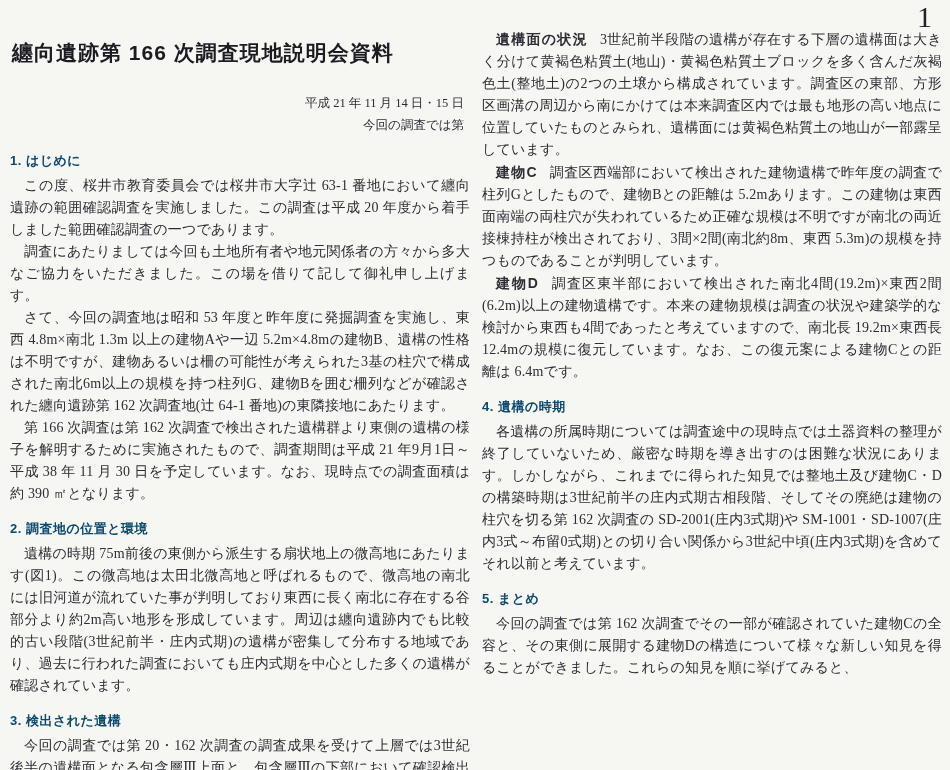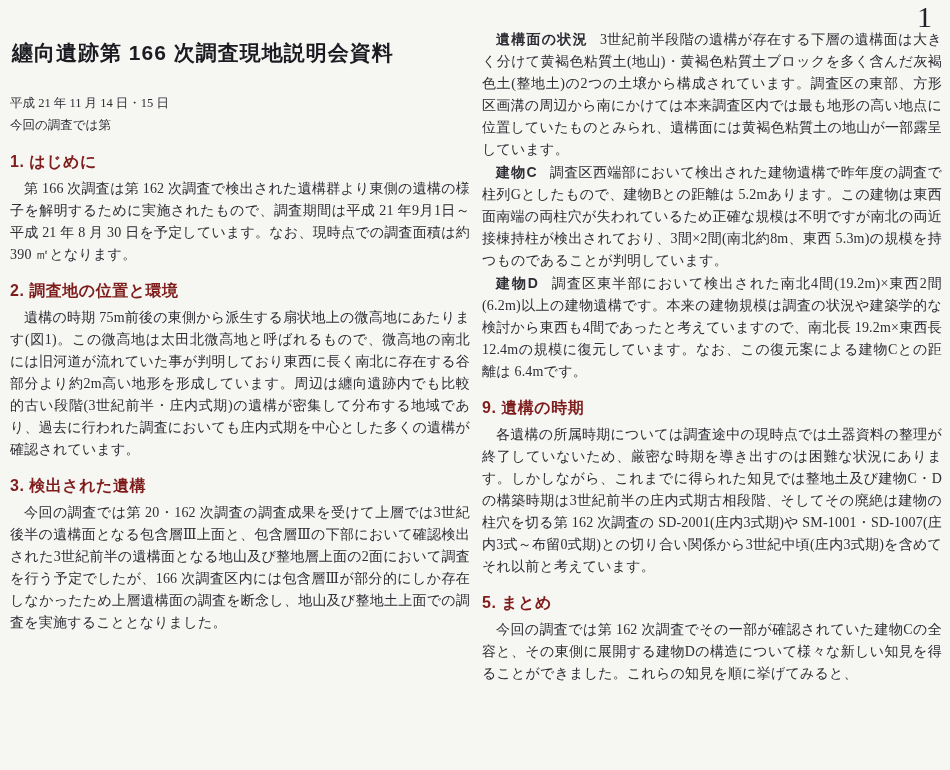--- a/index.html
+++ b/index.html
@@ -19,32 +19,32 @@
   .doc-title {
     margin:16px 0 26px 2px;
     font-family:"Liberation Sans","DejaVu Sans",sans-serif;
     font-weight:bold;
     font-size:21px;
     letter-spacing:1px;
     color:#1b1b22;
     line-height:1.25;
   }
   .date-block {
-    text-align:left;
+    text-align:right;
     font-size:12.5px;
     line-height:22px;
-    margin:0 16px 16px 0;
+    margin:0 6px 16px 0;
     color:#2d2d35;
   }
   .sec-heading {
     margin:15px 0 5px 0;
     font-family:"Liberation Sans","DejaVu Sans",sans-serif;
     font-weight:600;
-    font-size:16px;
-    color:#7f1d1d;
+    font-size:13px;
+    color:#0c4a6e;
     letter-spacing:0.5px;
   }
   .body-para {
     margin:0;
     font-size:14px;
     line-height:22px;
     text-align:justify;
     text-indent:1em;
     letter-spacing:0.2px;
   }
@@ -71,21 +71,24 @@
 
   <div class="col col-left">
     <h1 class="doc-title">纏向遺跡第 166 次調査現地説明会資料</h1>
 
     <div class="date-block">
       <div>平成 21 年 11 月 14 日・15 日</div>
       <div>今回の調査では第</div>
     </div>
 
     <h2 class="sec-heading">1. はじめに</h2>
-    <p class="body-para">第 166 次調査は第 162 次調査で検出された遺構群より東側の遺構の様子を解明するために実施されたもので、調査期間は平成 21 年9月1日～平成 21 年 8 月 30 日を予定しています。なお、現時点での調査面積は約 390 ㎡となります。</p>
+    <p class="body-para">この度、桜井市教育委員会では桜井市大字辻 63-1 番地において纏向遺跡の範囲確認調査を実施しました。この調査は平成 20 年度から着手しました範囲確認調査の一つであります。</p>
+    <p class="body-para">調査にあたりましては今回も土地所有者や地元関係者の方々から多大なご協力をいただきました。この場を借りて記して御礼申し上げます。</p>
+    <p class="body-para">さて、今回の調査地は昭和 53 年度と昨年度に発掘調査を実施し、東西 4.8m×南北 1.3m 以上の建物Aや一辺 5.2m×4.8mの建物B、遺構の性格は不明ですが、建物あるいは柵の可能性が考えられた3基の柱穴で構成された南北6m以上の規模を持つ柱列G、建物Bを囲む柵列などが確認された纏向遺跡第 162 次調査地(辻 64-1 番地)の東隣接地にあたります。</p>
+    <p class="body-para">第 166 次調査は第 162 次調査で検出された遺構群より東側の遺構の様子を解明するために実施されたもので、調査期間は平成 21 年9月1日～平成 38 年 11 月 30 日を予定しています。なお、現時点での調査面積は約 390 ㎡となります。</p>
 
     <h2 class="sec-heading">2. 調査地の位置と環境</h2>
     <p class="body-para">遺構の時期 75m前後の東側から派生する扇状地上の微高地にあたります(図1)。この微高地は太田北微高地と呼ばれるもので、微高地の南北には旧河道が流れていた事が判明しており東西に長く南北に存在する谷部分より約2m高い地形を形成しています。周辺は纏向遺跡内でも比較的古い段階(3世紀前半・庄内式期)の遺構が密集して分布する地域であり、過去に行われた調査においても庄内式期を中心とした多くの遺構が確認されています。</p>
 
     <h2 class="sec-heading">3. 検出された遺構</h2>
     <p class="body-para">今回の調査では第 20・162 次調査の調査成果を受けて上層では3世紀後半の遺構面となる包含層Ⅲ上面と、包含層Ⅲの下部において確認検出された3世紀前半の遺構面となる地山及び整地層上面の2面において調査を行う予定でしたが、166 次調査区内には包含層Ⅲが部分的にしか存在しなかったため上層遺構面の調査を断念し、地山及び整地土上面での調査を実施することとなりました。</p>
 
   </div>
 
   <div class="col col-right">
@@ -96,21 +99,21 @@
 
     <p class="body-para">
       <strong class="para-label">建物C</strong><span>調査区西端部において検出された建物遺構で昨年度の調査で柱列Gとしたもので、建物Bとの距離は 5.2mあります。この建物は東西面南端の両柱穴が失われているため正確な規模は不明ですが南北の両近接棟持柱が検出されており、3間×2間(南北約8m、東西 5.3m)の規模を持つものであることが判明しています。</span>
     </p>
 
     <p class="body-para">
       <strong class="para-label">建物D</strong><span>調査区東半部において検出された南北4間(19.2m)×東西2間(6.2m)以上の建物遺構です。本来の建物規模は調査の状況や建築学的な検討から東西も4間であったと考えていますので、南北長 19.2m×東西長 12.4mの規模に復元しています。なお、この復元案による建物Cとの距離は 6.4mです。</span>
     </p>
 
 
-    <h2 class="sec-heading">9. 遺構の時期</h2>
+    <h2 class="sec-heading">4. 遺構の時期</h2>
     <p class="body-para">各遺構の所属時期については調査途中の現時点では土器資料の整理が終了していないため、厳密な時期を導き出すのは困難な状況にあります。しかしながら、これまでに得られた知見では整地土及び建物C・Dの構築時期は3世紀前半の庄内式期古相段階、そしてその廃絶は建物の柱穴を切る第 162 次調査の SD-2001(庄内3式期)や SM-1001・SD-1007(庄内3式～布留0式期)との切り合い関係から3世紀中頃(庄内3式期)を含めてそれ以前と考えています。</p>
 
     <h2 class="sec-heading">5. まとめ</h2>
     <p class="body-para">今回の調査では第 162 次調査でその一部が確認されていた建物Cの全容と、その東側に展開する建物Dの構造について様々な新しい知見を得ることができました。これらの知見を順に挙げてみると、</p>
 
   </div>
 
 </div>
 
 </body></html>

